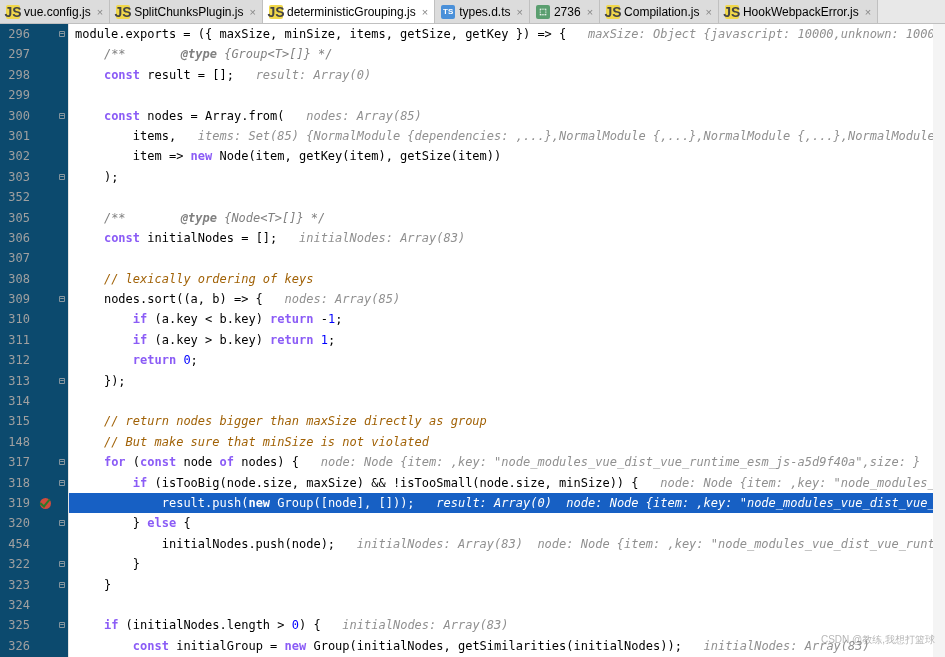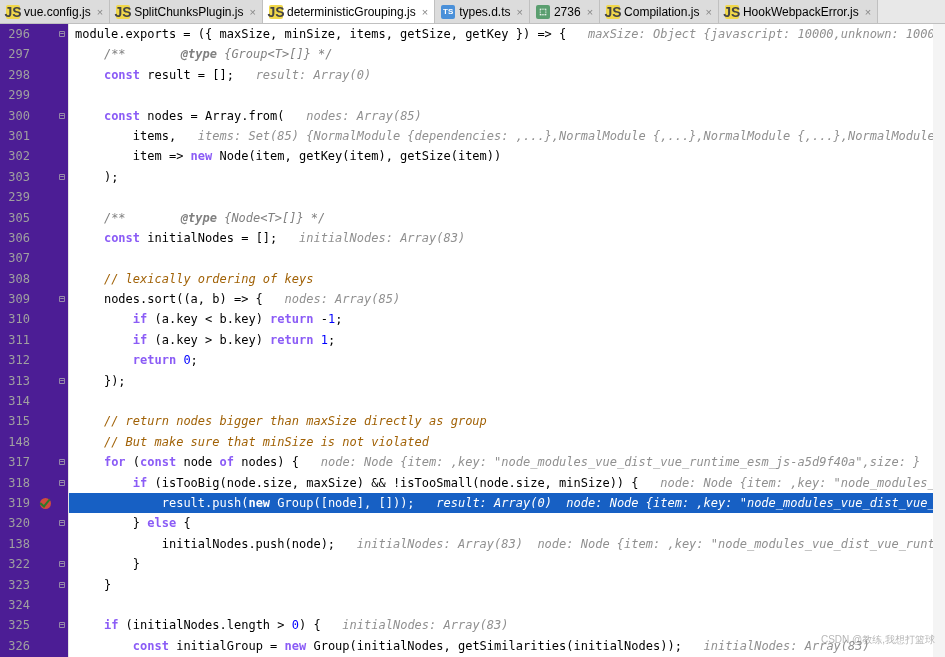--- a/index.html
+++ b/index.html
@@ -35,21 +35,21 @@
 .tab .icon { width: 14px; height: 14px; display: inline-flex; align-items: center; justify-content: center; }
 .tab .close { color: #888; margin-left: 2px; font-size: 11px; }
 .icon-js { background: #f0d74a; color: #444; font-size: 14px; font-weight: bold; border-radius: 2px; }
 .icon-ts { background: #4a90d9; color: #fff; font-size: 8px; font-weight: bold; border-radius: 2px; }
 .icon-num { background: #5a9e6f; color: #fff; font-size: 8px; font-weight: bold; border-radius: 2px; width: 20px; }
 
 .editor { display: flex; height: calc(100% - 24px); }
 .gutter {
   display: flex;
   flex-direction: column;
-  background: #4c1d95;
+  background: #0c4a6e;
   text-align: right;
   color: #a0a0a0;
   user-select: none;
   border-right: 1px solid #e4e4e4;
 }
 .gutter .row {
   display: flex;
   height: 20.4px;
   line-height: 20.4px;
   align-items: center;
@@ -189,21 +189,21 @@
         <span class="lineno">302</span>
         <span class="mark"></span>
         <span class="fold"></span>
       </div>
       <div class="row">
         <span class="lineno">303</span>
         <span class="mark"></span>
         <span class="fold">⊟</span>
       </div>
       <div class="row">
-        <span class="lineno">239</span>
+        <span class="lineno">352</span>
         <span class="mark"></span>
         <span class="fold"></span>
       </div>
       <div class="row">
         <span class="lineno">305</span>
         <span class="mark"></span>
         <span class="fold"></span>
       </div>
       <div class="row">
         <span class="lineno">306</span>
@@ -276,21 +276,21 @@
           <span class="bp bp-check"></span>
         </span>
         <span class="fold"></span>
       </div>
       <div class="row">
         <span class="lineno">320</span>
         <span class="mark"></span>
         <span class="fold">⊟</span>
       </div>
       <div class="row">
-        <span class="lineno">138</span>
+        <span class="lineno">454</span>
         <span class="mark"></span>
         <span class="fold"></span>
       </div>
       <div class="row">
         <span class="lineno">322</span>
         <span class="mark"></span>
         <span class="fold">⊟</span>
       </div>
       <div class="row">
         <span class="lineno">323</span>

